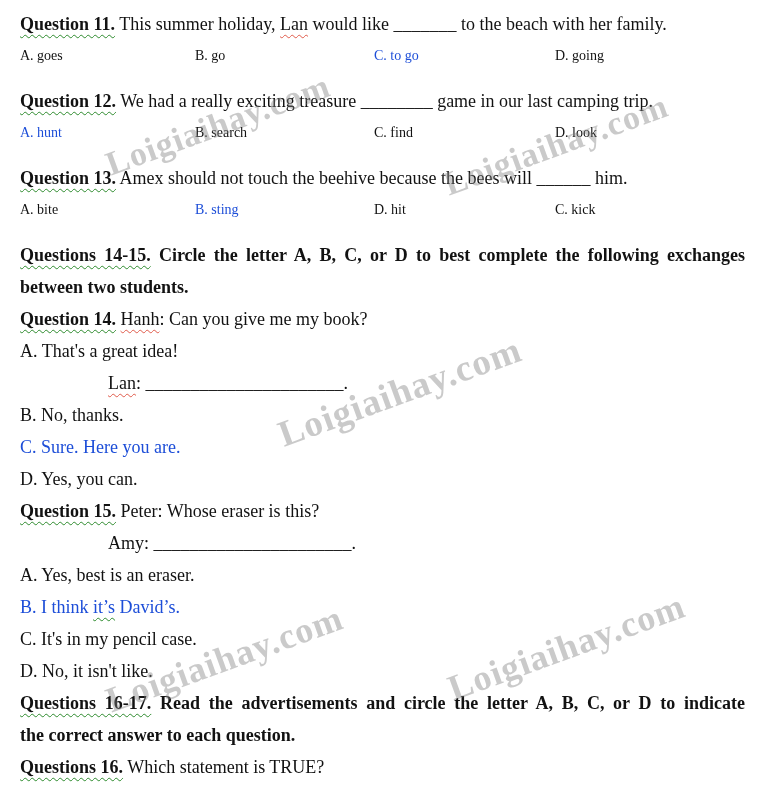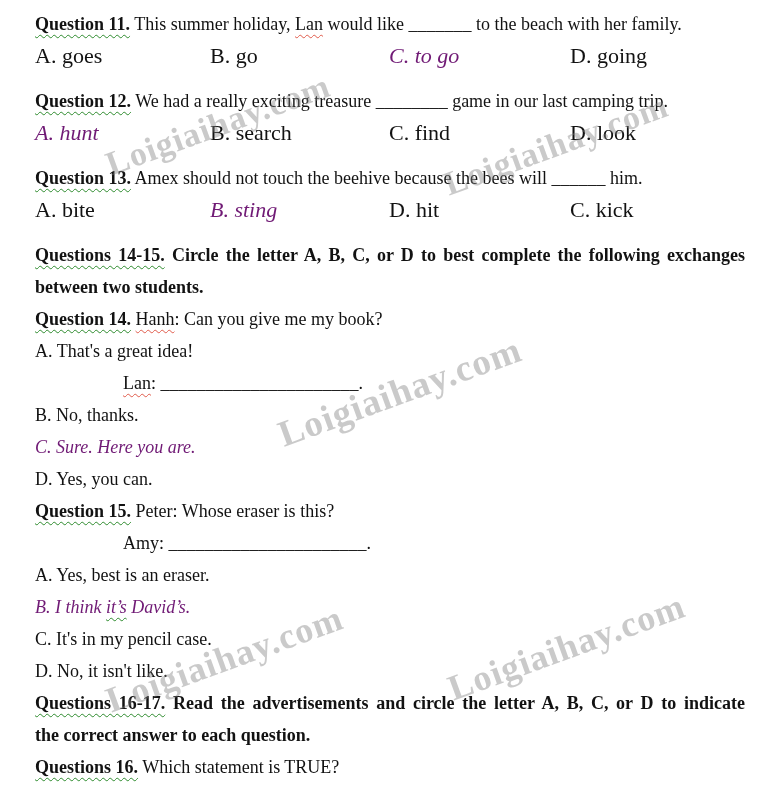--- a/index.html
+++ b/index.html
@@ -7,42 +7,42 @@
     width:760px; height:789px;
     background:#ffffff;
     color:#121212;
     font-family:"Liberation Serif", serif;
     overflow:hidden;
   }
   .page {
     position:relative;
     width:760px; height:578px;
     box-sizing:border-box;
-    padding:8px 15px 0 35px;
+    padding:8px 15px 0 20px;
   }
   .line {
     font-size:18px;
     line-height:32px;
     white-space:nowrap;
   }
   .just {
     white-space:normal;
     text-align:justify;
     text-align-last:justify;
   }
   .opts {
     display:grid;
     grid-template-columns:175px 179px 181px 1fr;
-    font-size:22px;
+    font-size:14px;
     line-height:32px;
   }
   .gap { margin-bottom:13px; }
   .indent { padding-left:88px; }
   .b { font-weight:bold; }
-  .red { color:#701a75;font-style:italic; }
+  .red { color:#1d4ed8; }
   .wg {
     text-decoration-line:underline;
     text-decoration-style:wavy;
     text-decoration-color:#2e8b2e;
     text-decoration-thickness:1px;
     text-underline-offset:4px;
   }
   .wr {
     text-decoration-line:underline;
     text-decoration-style:wavy;

